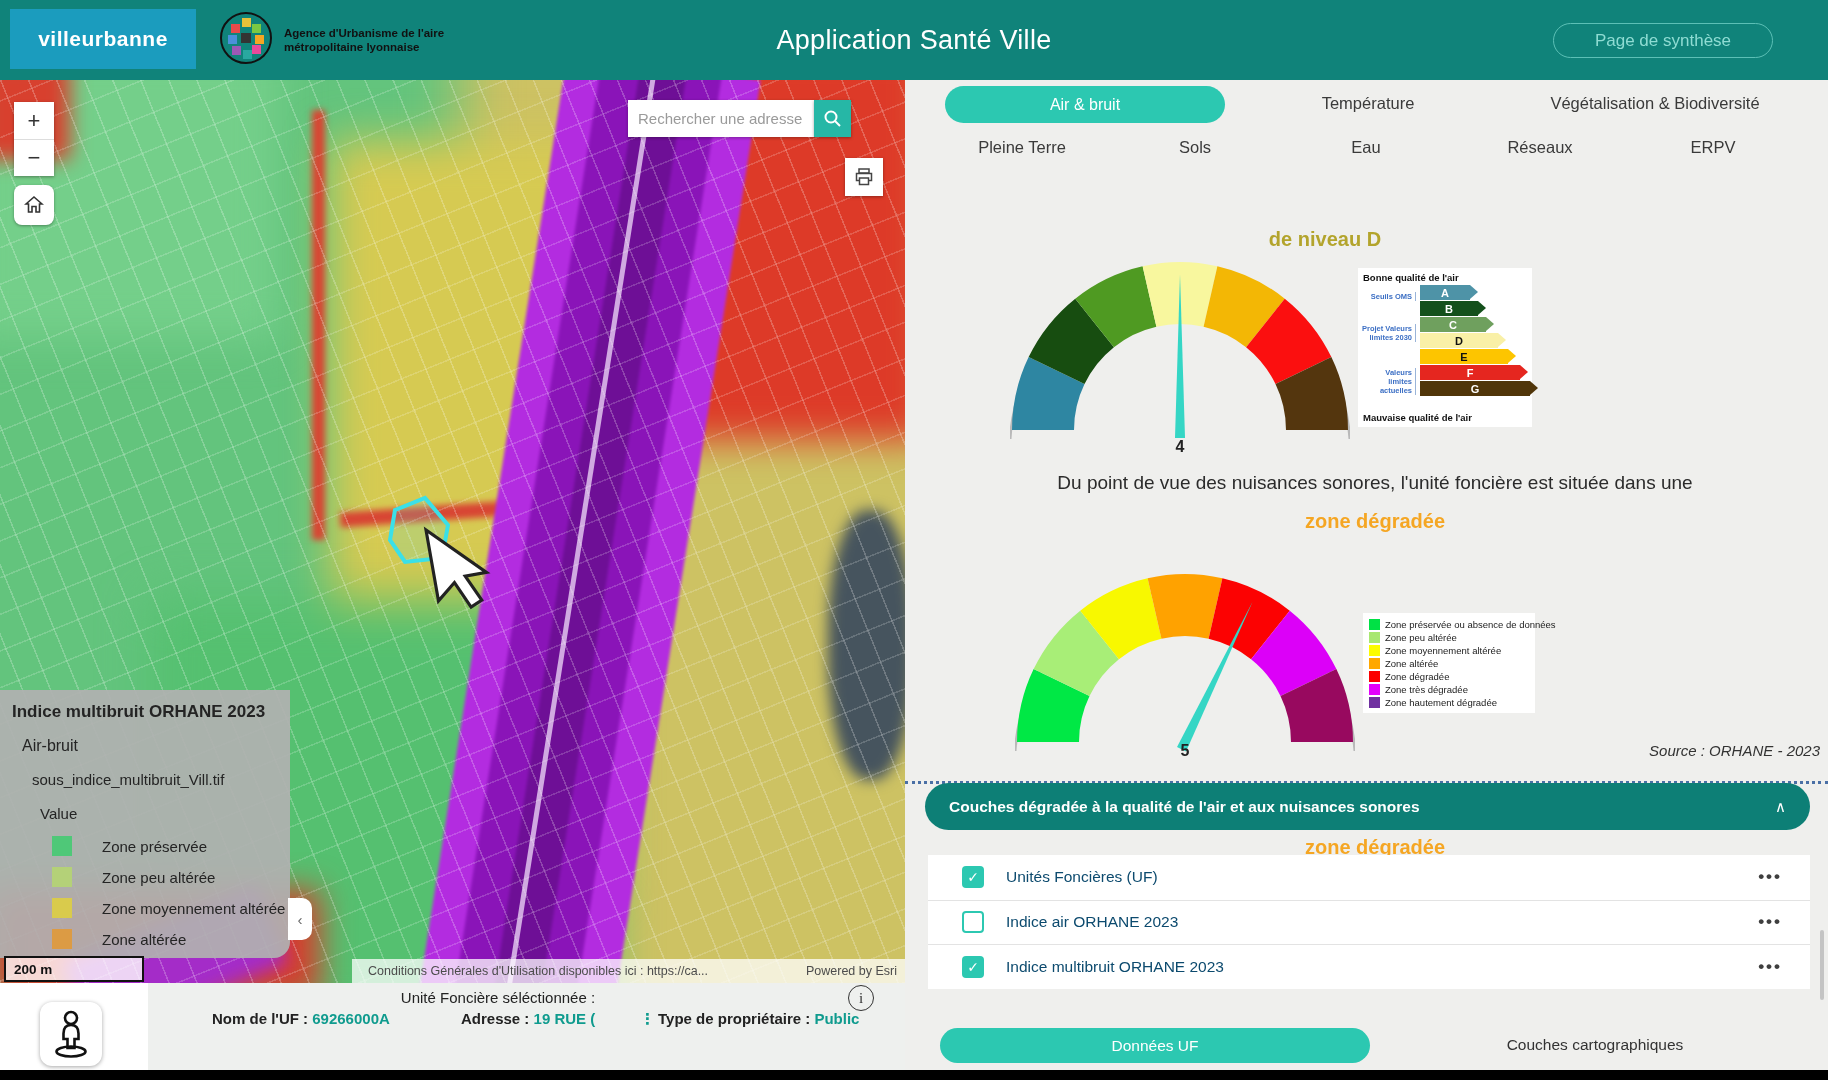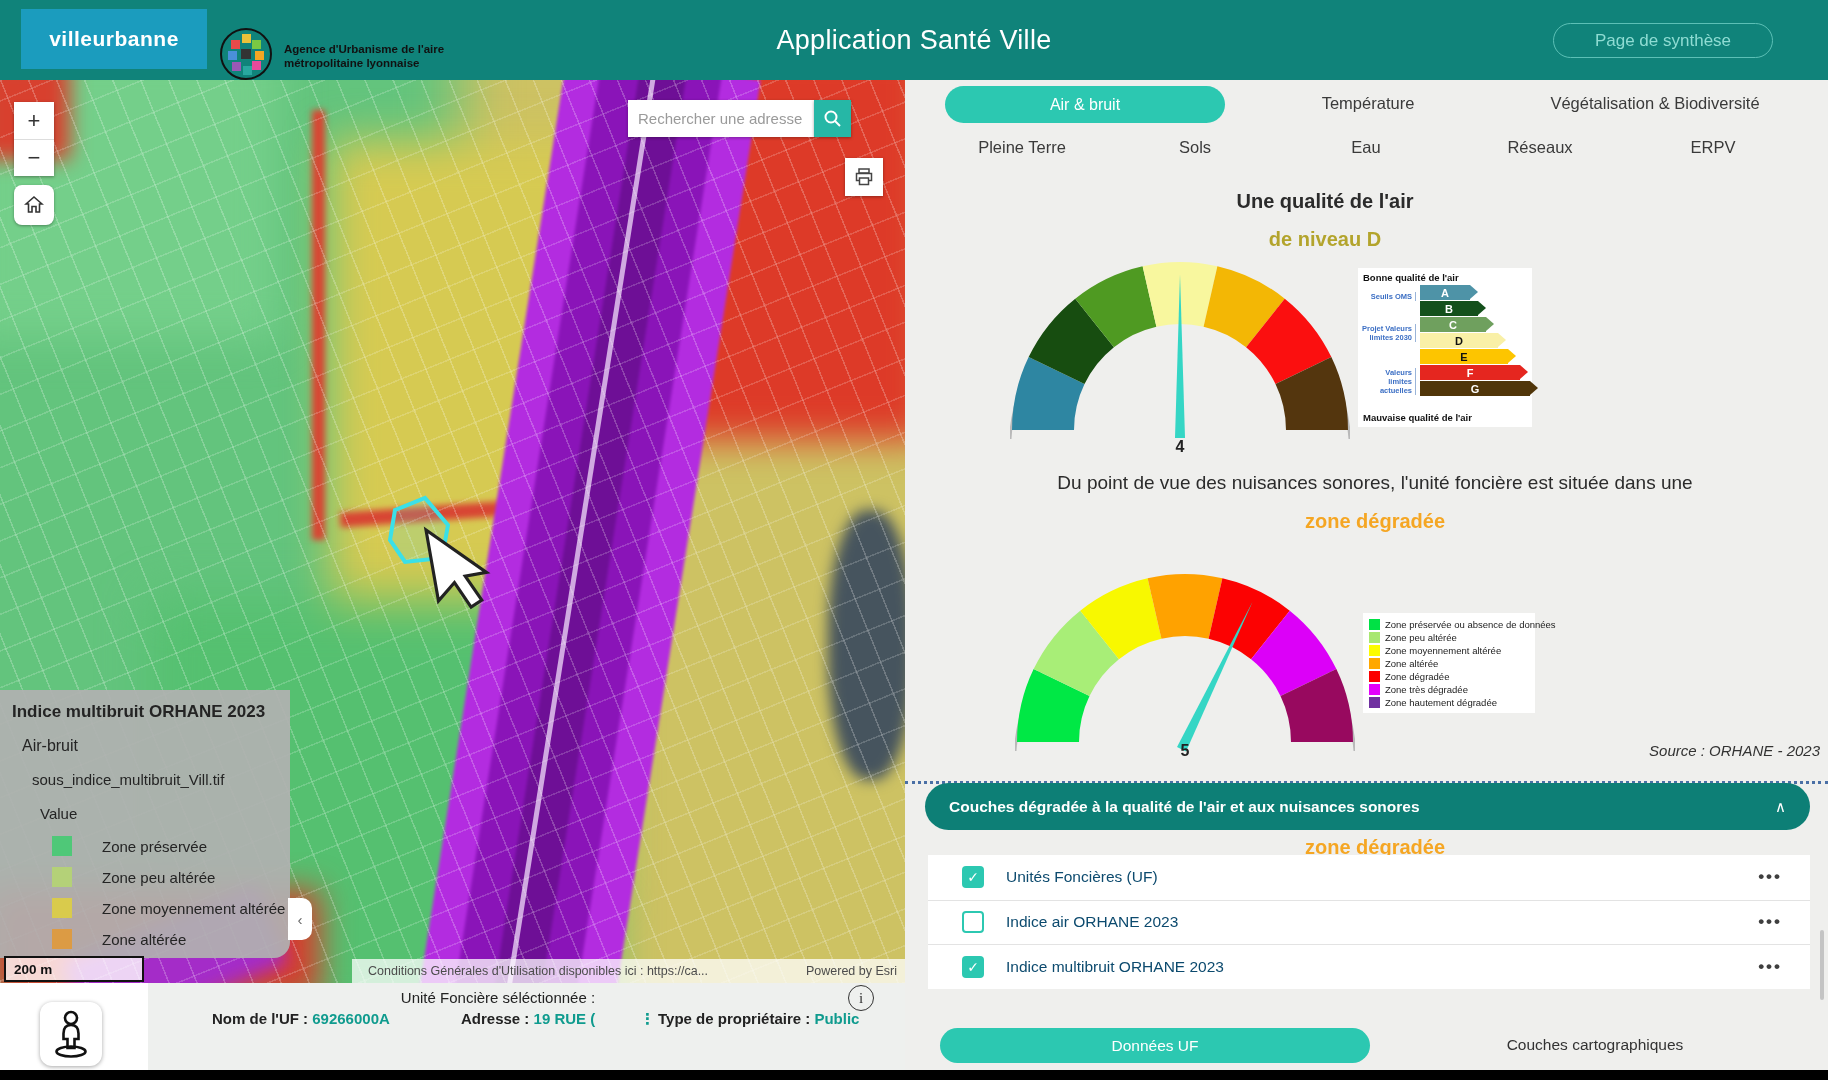--- a/index.html
+++ b/index.html
@@ -5,24 +5,24 @@
   * { margin:0; padding:0; box-sizing:border-box; }
   html,body { background:#222; }
   #app {
     position:relative; width:1828px; height:1080px; overflow:hidden;
     background:#efefed; font-family:"Liberation Sans","DejaVu Sans",sans-serif;
   }
   .abs { position:absolute; }
 
   
   .hdr { left:0; top:0; width:1828px; height:80px; background:#10837a; }
-  .logo-vlb { left:21px; top:9px; width:186px; height:60px; background:#1b9cbe;
+  .logo-vlb { left:10px; top:9px; width:186px; height:60px; background:#1b9cbe;
     color:#fff; font-weight:bold; font-size:21px; letter-spacing:.5px;
     display:flex; align-items:center; justify-content:center; }
-  .logo-agence { left:218px; top:24px; height:64px; display:flex; align-items:center; gap:10px; }
+  .logo-agence { left:218px; top:8px; height:64px; display:flex; align-items:center; gap:10px; }
   .agence-text { color:#111; font-size:11.5px; line-height:1.25; font-weight:bold; }
   .hdr-title { left:0; top:0; width:1828px; height:80px; display:flex; align-items:center; justify-content:center;
     color:#fff; font-size:27px; font-weight:500; letter-spacing:.3px; pointer-events:none; }
   .btn-synthese { left:1553px; top:23px; width:220px; height:35px; border:1.5px solid #5cc0b6; border-radius:18px;
     color:#8fdcd3; font-size:17px; display:flex; align-items:center; justify-content:center; cursor:pointer; }
 
   
   .map { left:0; top:80px; width:905px; height:903px; overflow:hidden; background:#cdc263; }
   .map > div { position:absolute; }
   .m-green1 { left:-100px; top:-80px; width:560px; height:1080px; background:#63c47d; filter:blur(28px); }
@@ -279,21 +279,20 @@
         <div class="abs tablbl" style="left: 750px;">Végétalisation &amp; Biodiversité</div>
       </div>
     <div id="tabs-row2">
         <div class="abs tablbl2" style="left: 117px;">Pleine Terre</div>
         <div class="abs tablbl2" style="left: 290px;">Sols</div>
         <div class="abs tablbl2" style="left: 461px;">Eau</div>
         <div class="abs tablbl2" style="left: 635px;">Réseaux</div>
         <div class="abs tablbl2" style="left: 808px;">ERPV</div>
       </div>
 
-    <div class="abs airtitle">Une qualité de l'air</div>
     <div class="abs airlevel" id="airlevel" style="color: rgb(179, 164, 44);">de niveau D</div>
     <div class="abs gauge1" id="gauge1"><svg width="340" height="188" viewBox="0 0 340 188">
           <path d="M0.23297909172245568,186.89711256130045 A170,170 0 0 1 339.7670209082776,186.89711256130042" fill="none" stroke="#b9b9b9" stroke-width="2.5"></path>
           <path d="M2,178 A168,168 0 0 1 18.637230192393588,105.10753182825023 L74.49730000234356,132.00832365353884 A106,106 0 0 0 64,178 Z" fill="#2e86a2"></path>
           <path d="M18.637230192393588,105.10753182825023 A168,168 0 0 1 65.25371328773275,46.652310945371 L103.91008100297424,95.12586285838884 A106,106 0 0 0 74.49730000234356,132.00832365353884 Z" fill="#174d10"></path>
           <path d="M65.25371328773275,46.652310945371 A168,168 0 0 1 132.61648309533916,14.21211075345363 L146.41278100063067,74.6576413087267 A106,106 0 0 0 103.91008100297424,95.12586285838884 Z" fill="#4f9a22"></path>
           <path d="M132.61648309533916,14.21211075345363 A168,168 0 0 1 207.3835169046608,14.21211075345363 L193.58721899936933,74.6576413087267 A106,106 0 0 0 146.41278100063067,74.6576413087267 Z" fill="#f8f79e"></path>
           <path d="M207.3835169046608,14.21211075345363 A168,168 0 0 1 274.7462867122673,46.65231094537103 L236.0899189970258,95.12586285838887 A106,106 0 0 0 193.58721899936933,74.6576413087267 Z" fill="#f3b705"></path>
           <path d="M274.7462867122673,46.65231094537103 A168,168 0 0 1 321.36276980760647,105.10753182825029 L265.50269999765646,132.00832365353887 A106,106 0 0 0 236.0899189970258,95.12586285838887 Z" fill="#fb0f0f"></path>
           <path d="M321.3627698076064,105.10753182825022 A168,168 0 0 1 338,177.99999999999997 L276,178 A106,106 0 0 0 265.5026999976564,132.00832365353884 Z" fill="#54360e"></path>

